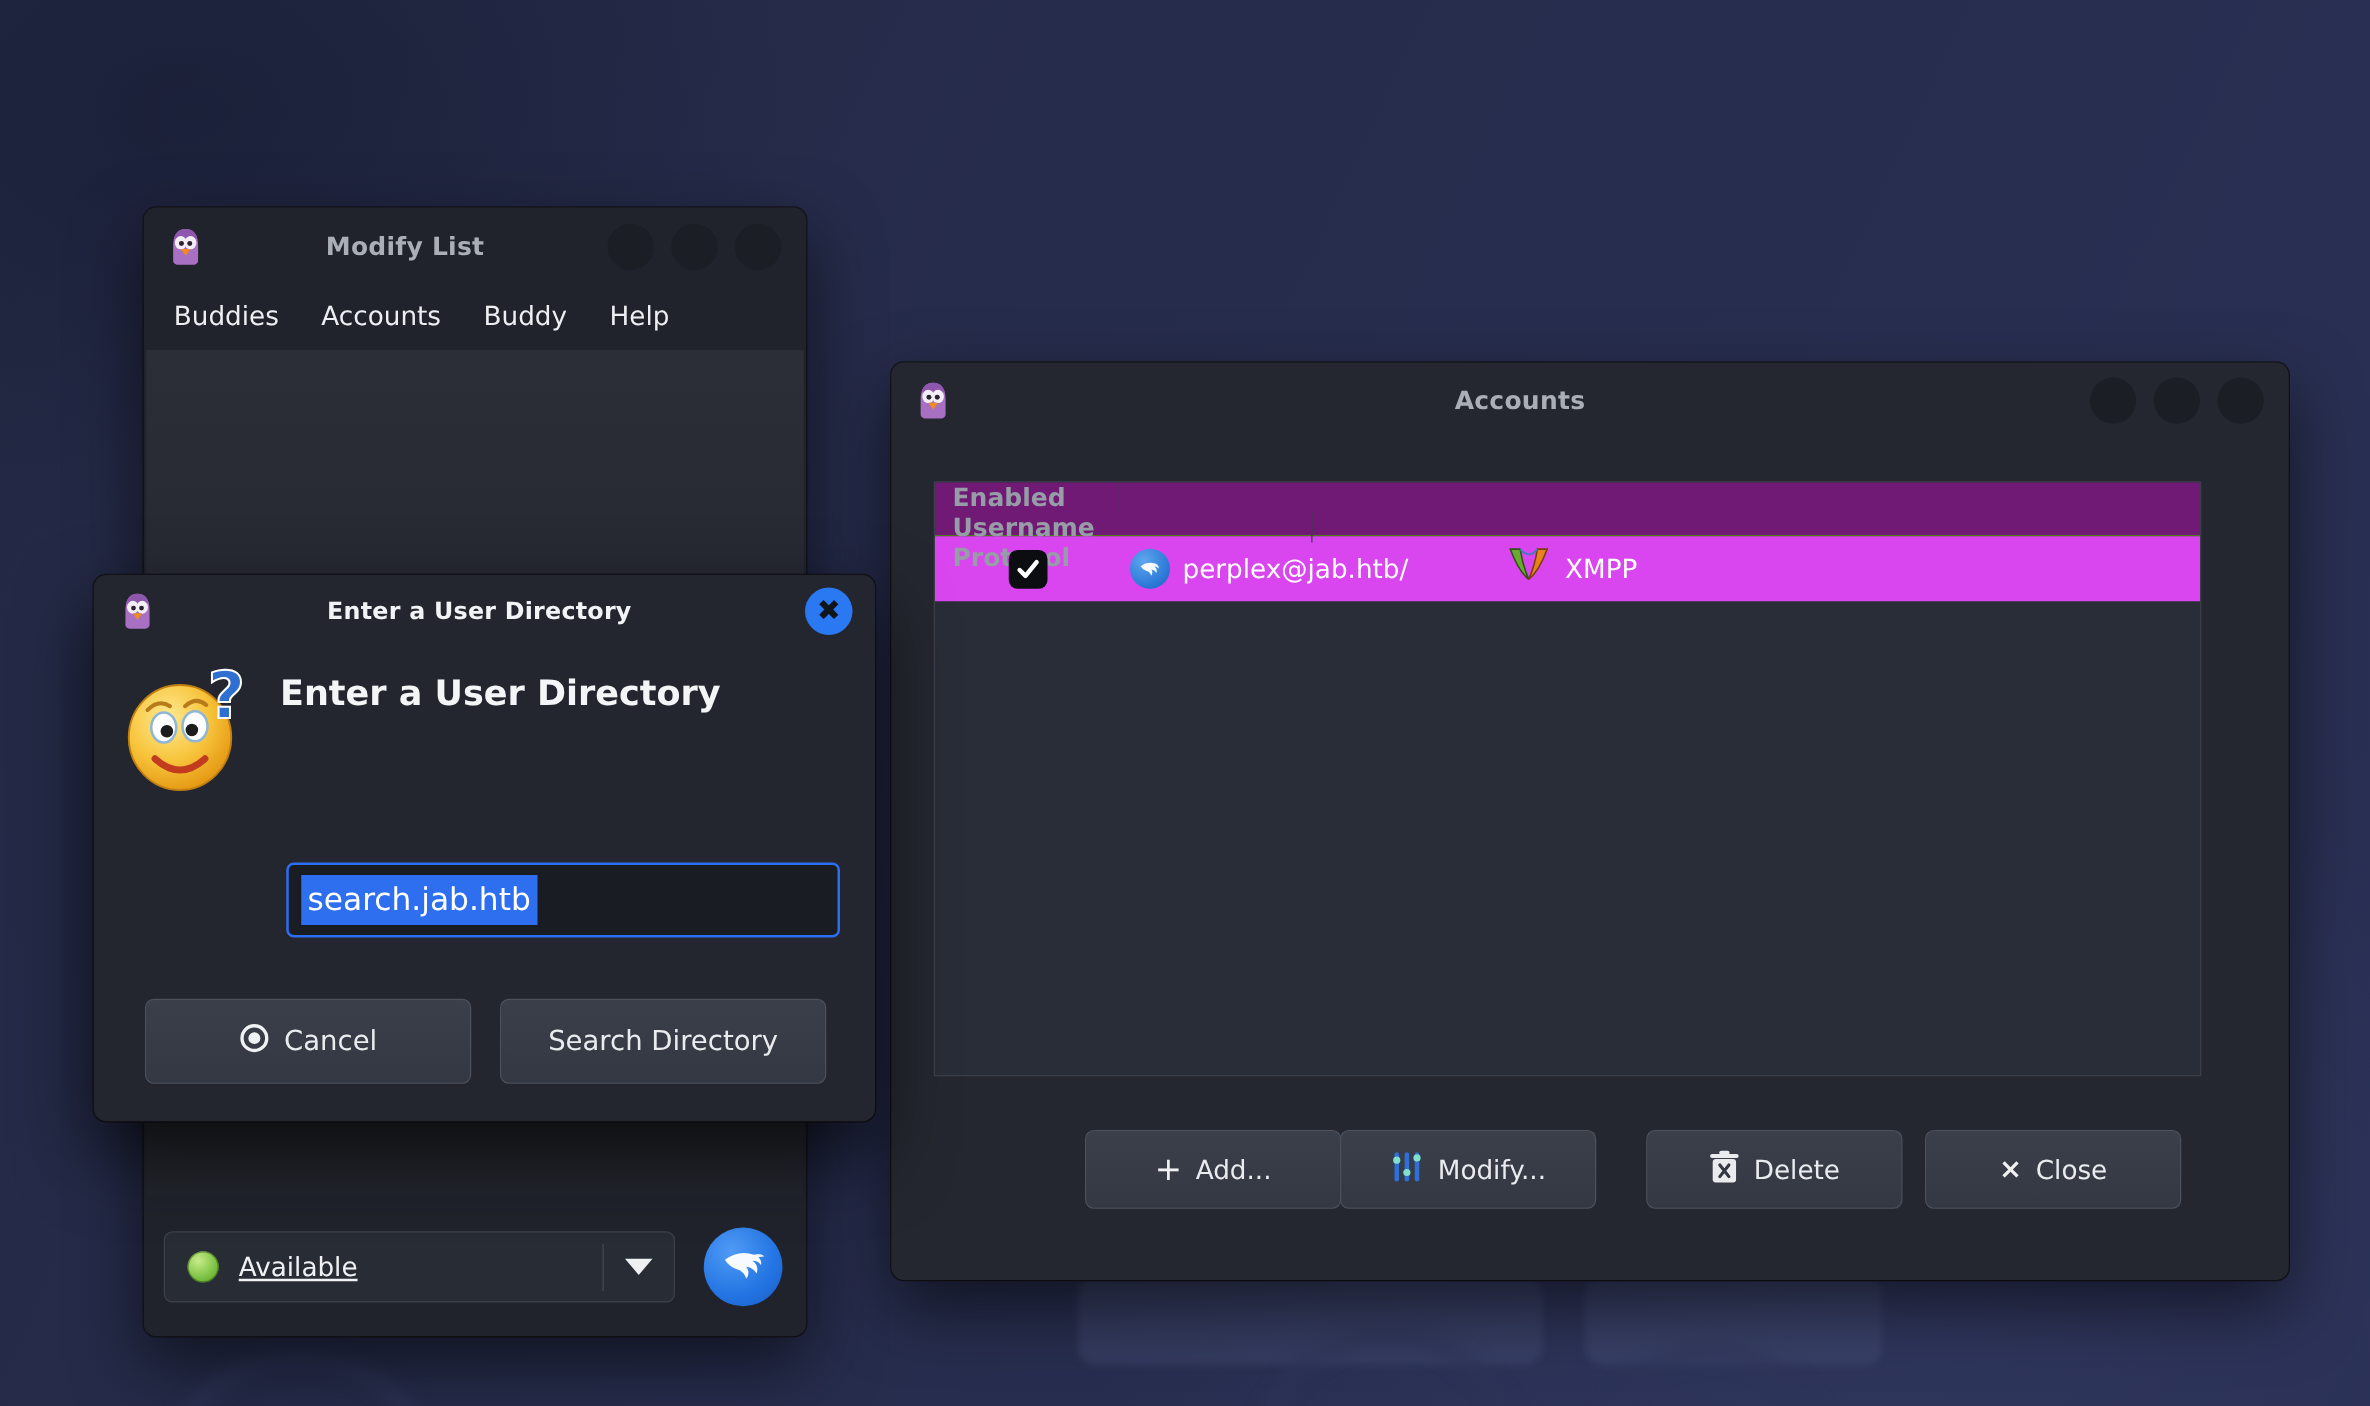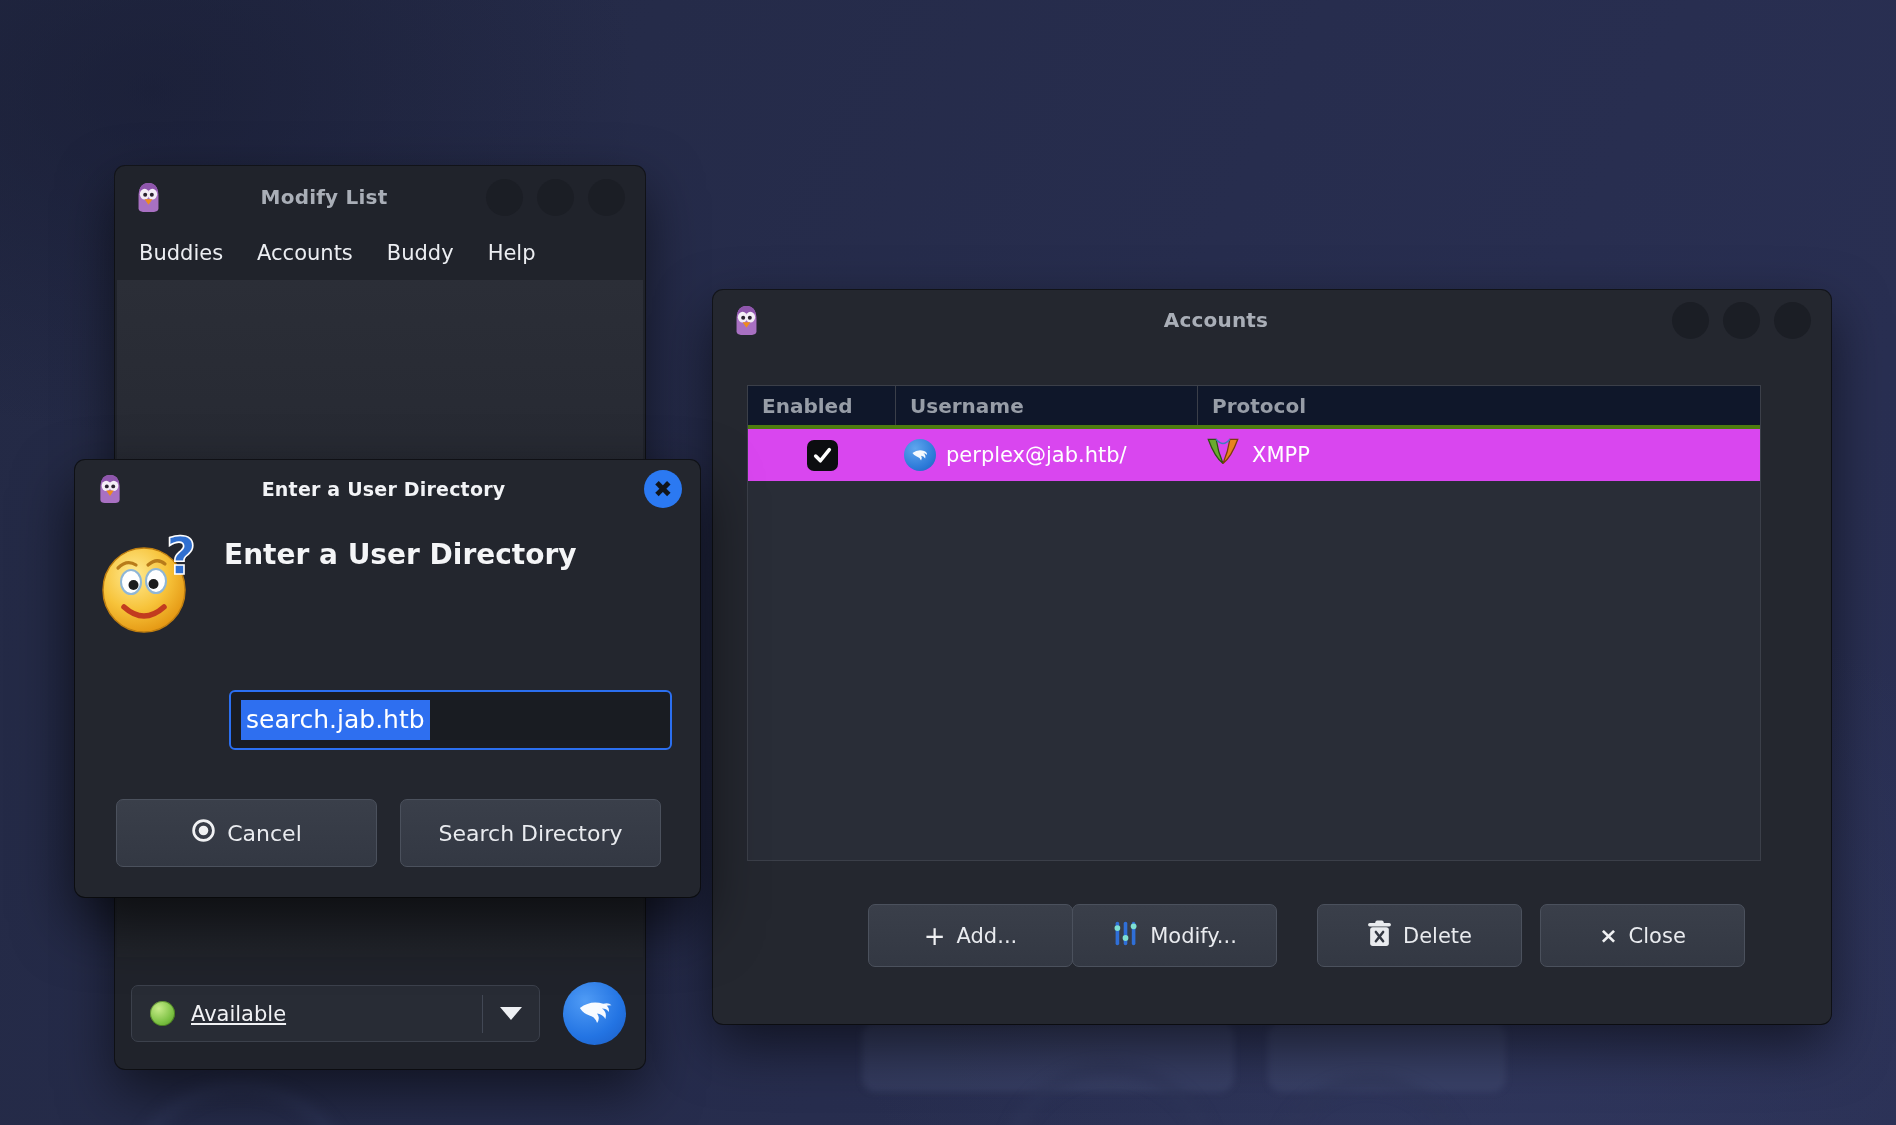--- a/index.html
+++ b/index.html
@@ -76,21 +76,21 @@
     border-radius:50%;
     background:radial-gradient(circle at 35% 30%, #4f9bf5, #2374e3 60%, #1b5cc4);
     display:flex; align-items:center; justify-content:center;
   }
 
   
   .acc-table {
     position:absolute; left:34px; top:95px; width:1014px; height:476px;
     background:#292d37; border:1px solid #3b3f49;
   }
-  .acc-header { display:flex; height:43px; background:#0f172a; border-bottom:4px solid #4d7c0f; }
+  .acc-header { display:flex; height:43px; background:#701a75; border-bottom:1px solid #4d7c0f;flex-direction:column; }
   .acc-header .hcell {
     display:flex; align-items:center; padding-left:14px;
     color:#979da7; font-size:20px; font-weight:bold;
     border-right:1px solid #3b3f49;
   }
   .acc-header .hcell:last-child { border-right:none; }
   .col-enabled { width:148px; }
   .col-username { width:302px; }
   .col-protocol { flex:1; }
   .acc-row { display:flex; height:52px; align-items:center; }

